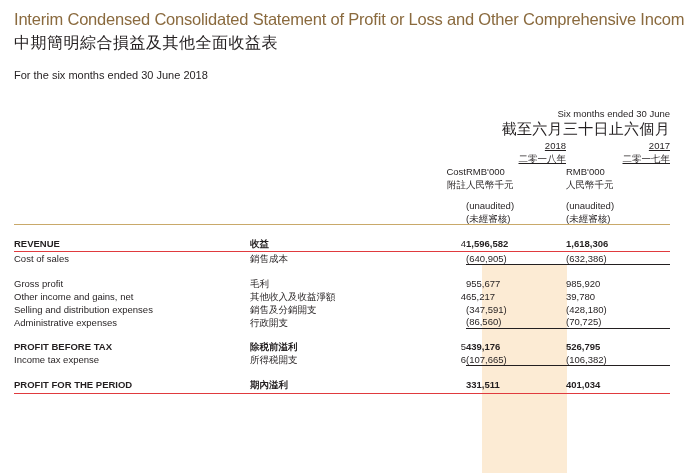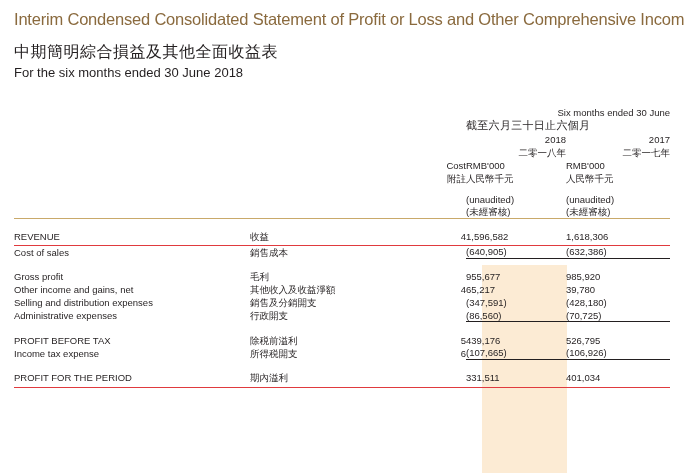--- a/index.html
+++ b/index.html
@@ -24,28 +24,28 @@
   .title-en {
     font-size: 16.5px;
     color: #8a6a3e;
     letter-spacing: -0.2px;
     white-space: nowrap;
     line-height: 1.15;
   }
   .title-zh {
     font-size: 16px;
     color: #231f20;
-    margin-top: 13px;
+    margin-top: 4px;
     letter-spacing: 0.5px;
     line-height: 1.2;
   }
   .subtitle-en {
-    font-size: 13px;
+    font-size: 11px;
     color: #231f20;
-    margin-top: 4px;
+    margin-top: 17px;
     line-height: 1.2;
   }
   .subtitle-zh {
     font-size: 8px;
     color: #231f20;
     margin-top: 3px;
     letter-spacing: 0.4px;
     line-height: 1.2;
   }
 
@@ -79,33 +79,34 @@
   .c-notes   { width: 66px;  text-align: right; padding-right: 10px; }
   .c-2018    { width: 100px; text-align: right; padding-right: 6px;}
   .c-2017    { width: 104px; text-align: right; padding-right: 2px;}
 
   .hdr-group {
     text-align: right;
     font-size: 9.5px;
     padding-bottom: 1px;
   }
   .hdr-group-zh {
-    font-size: 11px;
+    text-align: right;
+    font-size: 15px;
     letter-spacing: 0.3px;
     padding-bottom: 4px;
   }
-  .hdr-yr { text-align: right; font-size: 9.5px; }
+  .hdr-yr { text-align: right; font-size: 9.5px; text-decoration: underline; }
   .hdr-sm { text-align: left; font-size: 9.5px; }
   .hdr-note { text-align: right; font-size: 9.5px; }
 
   .row-h { height: 13px; }
   .gap-sm td { height: 8px; }
   .gap-md td { height: 11px; }
 
-  .bold { font-weight: normal; }
+  .bold { font-weight: bold; }
   .rule-top td {
     border-top: 1px solid #c9a96a;
   }
   .rule-red td {
     border-bottom: 1.6px solid #e03a3e;
   }
   .num { font-variant-numeric: tabular-nums; }
 </style>
 </head>
 <body>
@@ -267,21 +268,21 @@
       <td class="c-notes">5</td>
       <td class="num bold">439,176</td>
       <td class="num bold">526,795</td>
     </tr>
 
     <tr class="row-h">
       <td>Income tax expense</td>
       <td>所得税開支</td>
       <td class="c-notes">6</td>
       <td class="num">(107,665)</td>
-      <td class="num">(106,926)</td>
+      <td class="num">(106,382)</td>
     </tr>
 
     <tr class="gap-md">
       <td></td>
           <td></td>
           <td></td>
       <td style="border-top:1px solid #231f20"></td>
       <td style="border-top:1px solid #231f20"></td>
     </tr>
 

